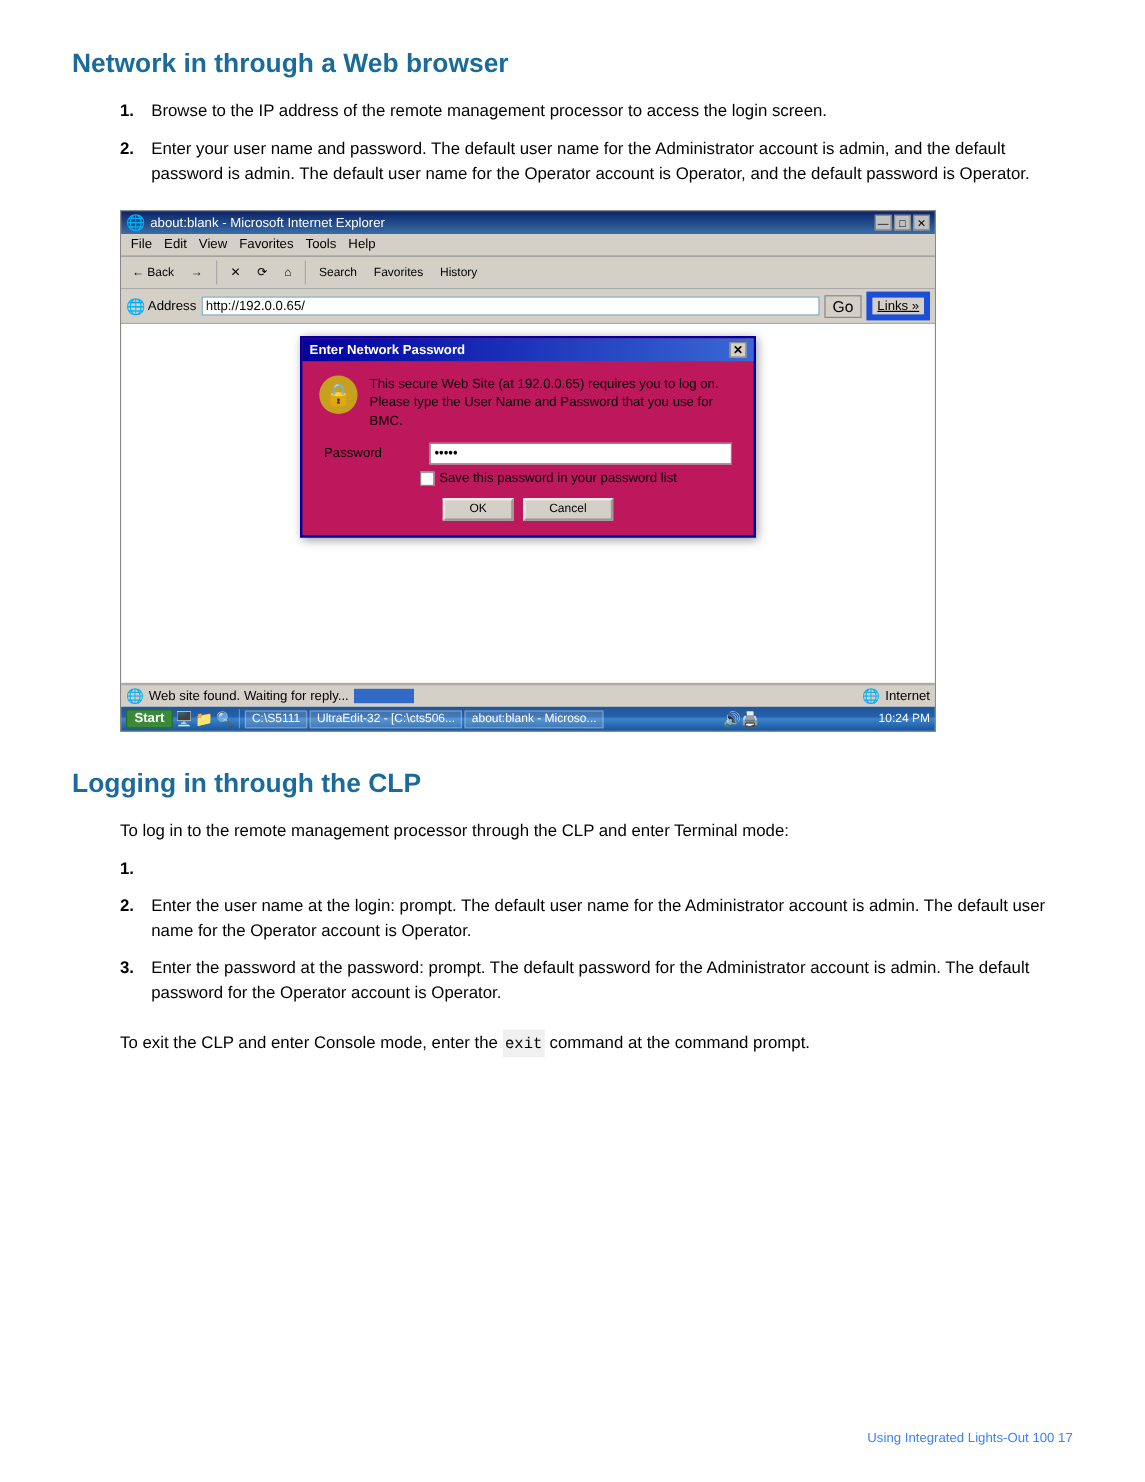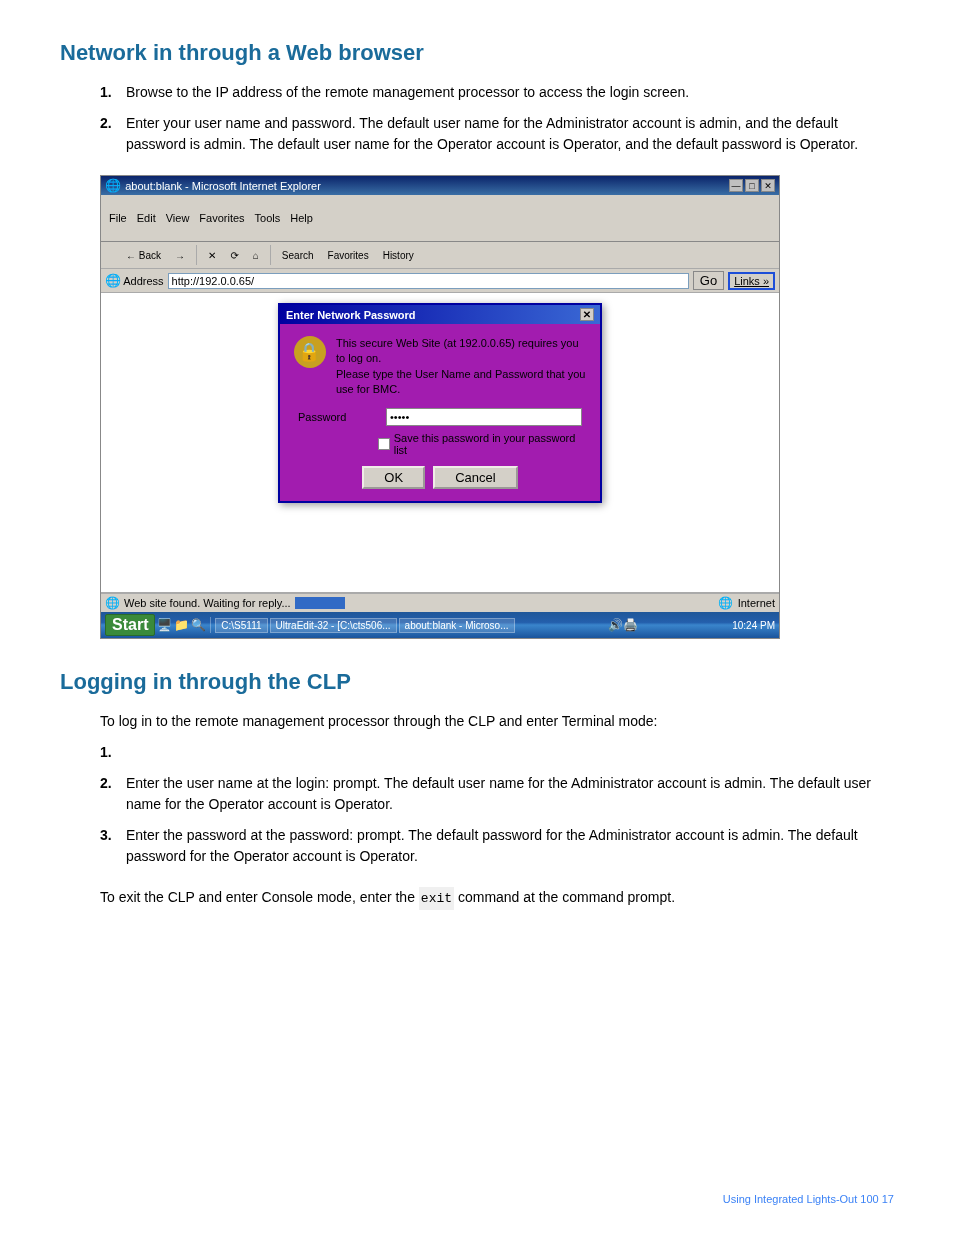--- a/index.html
+++ b/index.html
@@ -72,34 +72,34 @@
       height: 13px;
       font-size: 9px;
       display: flex;
       align-items: center;
       justify-content: center;
       cursor: pointer;
     }
 
     .ie-menubar {
       background: #d4d0c8;
-      padding: 16px 4px;
+      padding: 2px 4px;
       display: flex;
       gap: 2px;
       border-bottom: 1px solid #888;
       font-size: 11px;
     }
     .ie-menu-item {
       padding: 1px 4px;
       cursor: pointer;
     }
 
     .ie-toolbar {
       background: #d4d0c8;
-      padding: 3px 20px;
+      padding: 3px 4px;
       display: flex;
       align-items: center;
       gap: 4px;
       border-bottom: 1px solid #aaa;
       font-size: 11px;
     }
     .ie-toolbar-btn {
       background: #d4d0c8;
       border: 1px solid transparent;
       padding: 1px 4px;
@@ -134,21 +134,21 @@
     }
     .ie-go-btn {
       background: #d4d0c8;
       border: 1px solid #888;
       padding: 1px 6px;
       cursor: pointer;
       font-size: 13px;
     }
     .ie-links-btn {
       background: #d4d0c8;
-      border: 2px solid #1d4ed8;
+      border: 5px solid #1d4ed8;
       padding: 1px 4px;
       cursor: pointer;
       font-size: 11px;
       text-decoration: underline;
     }
 
     .ie-content {
       background: #ffffff;
       min-height: 300px;
       position: relative;
@@ -177,21 +177,21 @@
       gap: 2px;
       font-size: 11px;
       color: white;
     }
     .taskbar-start {
       background: #3a8a3a;
       border: 1px solid #2a6a2a;
       color: white;
       font-weight: bold;
       padding: 1px 6px;
-      font-size: 16px;
+      font-size: 11px;
       cursor: pointer;
       border-radius: 2px;
     }
     .taskbar-item {
       background: rgba(255,255,255,0.15);
       border: 1px solid rgba(255,255,255,0.3);
       color: white;
       padding: 1px 5px;
       font-size: 10px;
       cursor: pointer;
@@ -204,23 +204,23 @@
 
     
     .dialog-overlay {
       position: absolute;
       top: 10px;
       left: 50%;
       transform: translateX(-50%);
       z-index: 10;
     }
     .dialog-box {
-      background: #a21caf;
+      background: #be185d;
       border: 2px solid #0000a0;
-      width: 324px;
+      width: 380px;
       font-size: 11px;
       box-shadow: 2px 2px 8px rgba(0,0,0,0.4);
     }
     .dialog-titlebar {
       background: linear-gradient(to right, #0000a0, #3a69d5);
       color: white;
       padding: 3px 6px;
       display: flex;
       justify-content: space-between;
       align-items: center;
@@ -314,21 +314,21 @@
     .dialog-buttons {
       display: flex;
       justify-content: center;
       gap: 8px;
       margin-top: 8px;
     }
     .dialog-btn {
       background: #d4d0c8;
       border: 2px outset #f0ece8;
       padding: 2px 20px;
-      font-size: 13px;
+      font-size: 10px;
       cursor: pointer;
       min-width: 55px;
     }
 
     
     .section2 { margin-top: 30px; }
     .para-text { margin-left: 40px; margin-bottom: 10px; line-height: 1.5; }
 
     code {
       font-family: 'Courier New', monospace;

